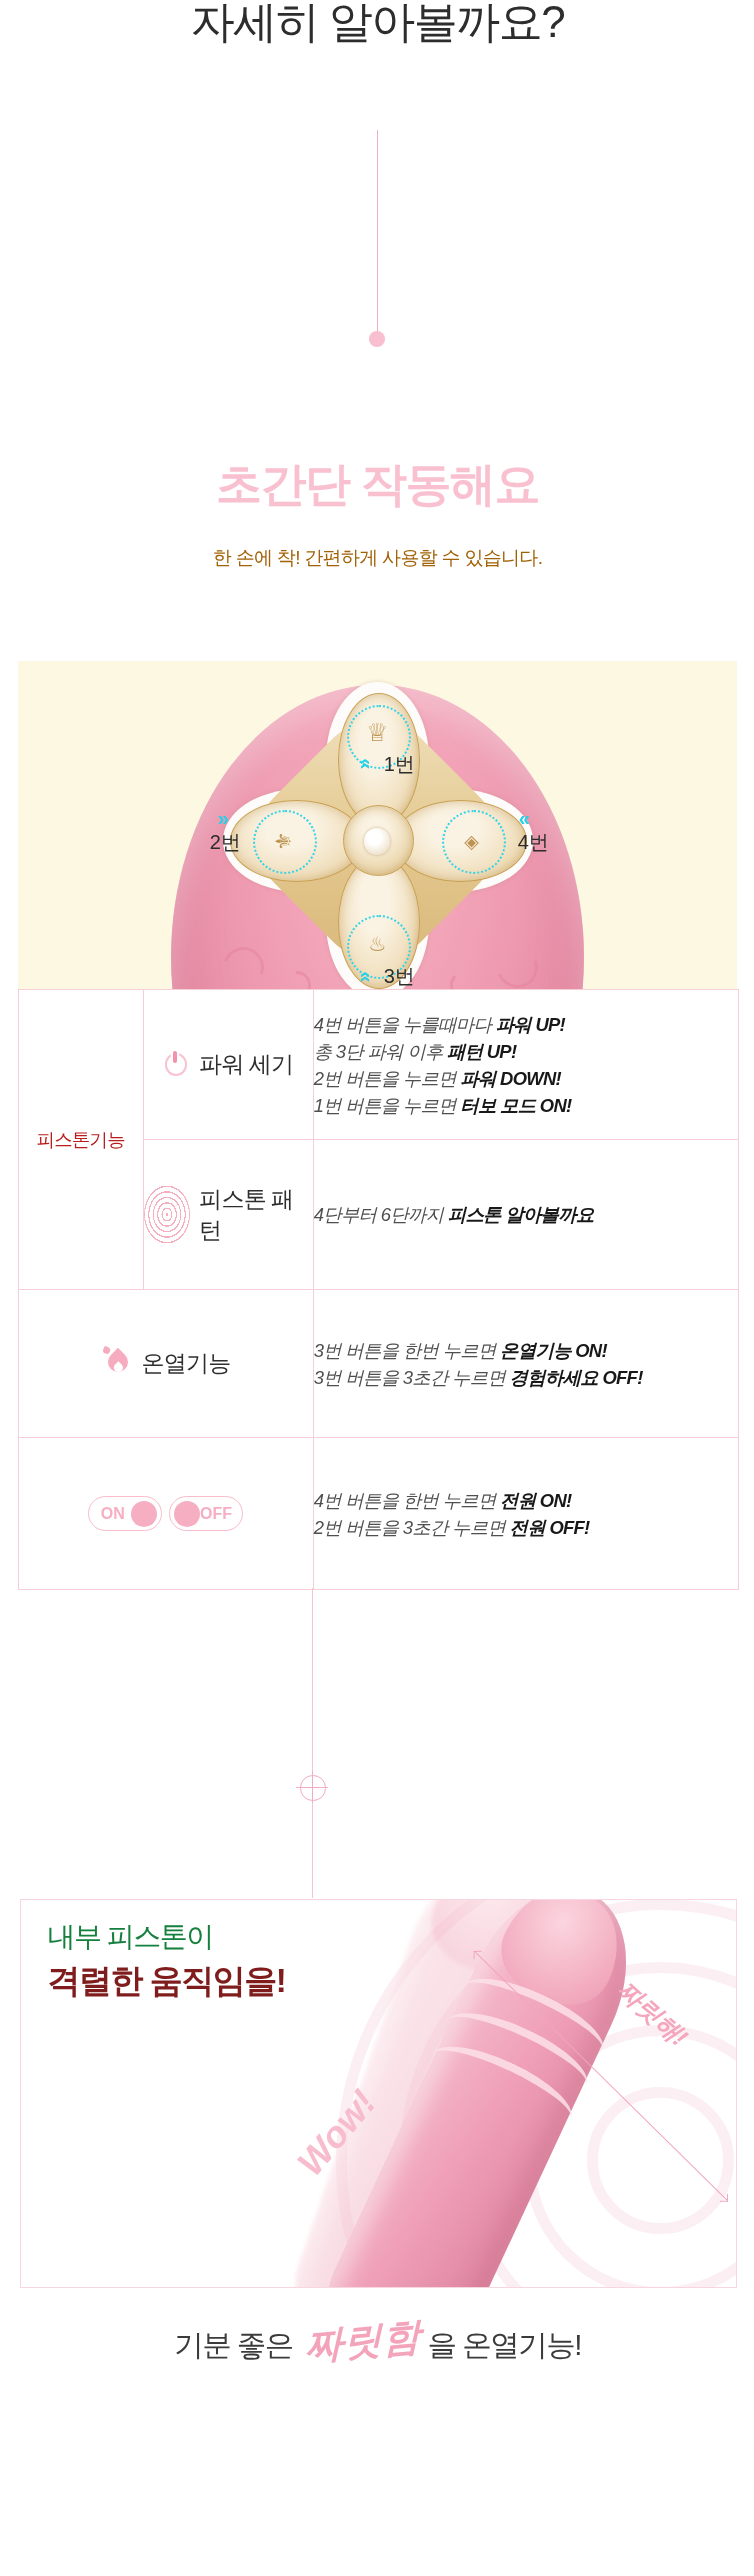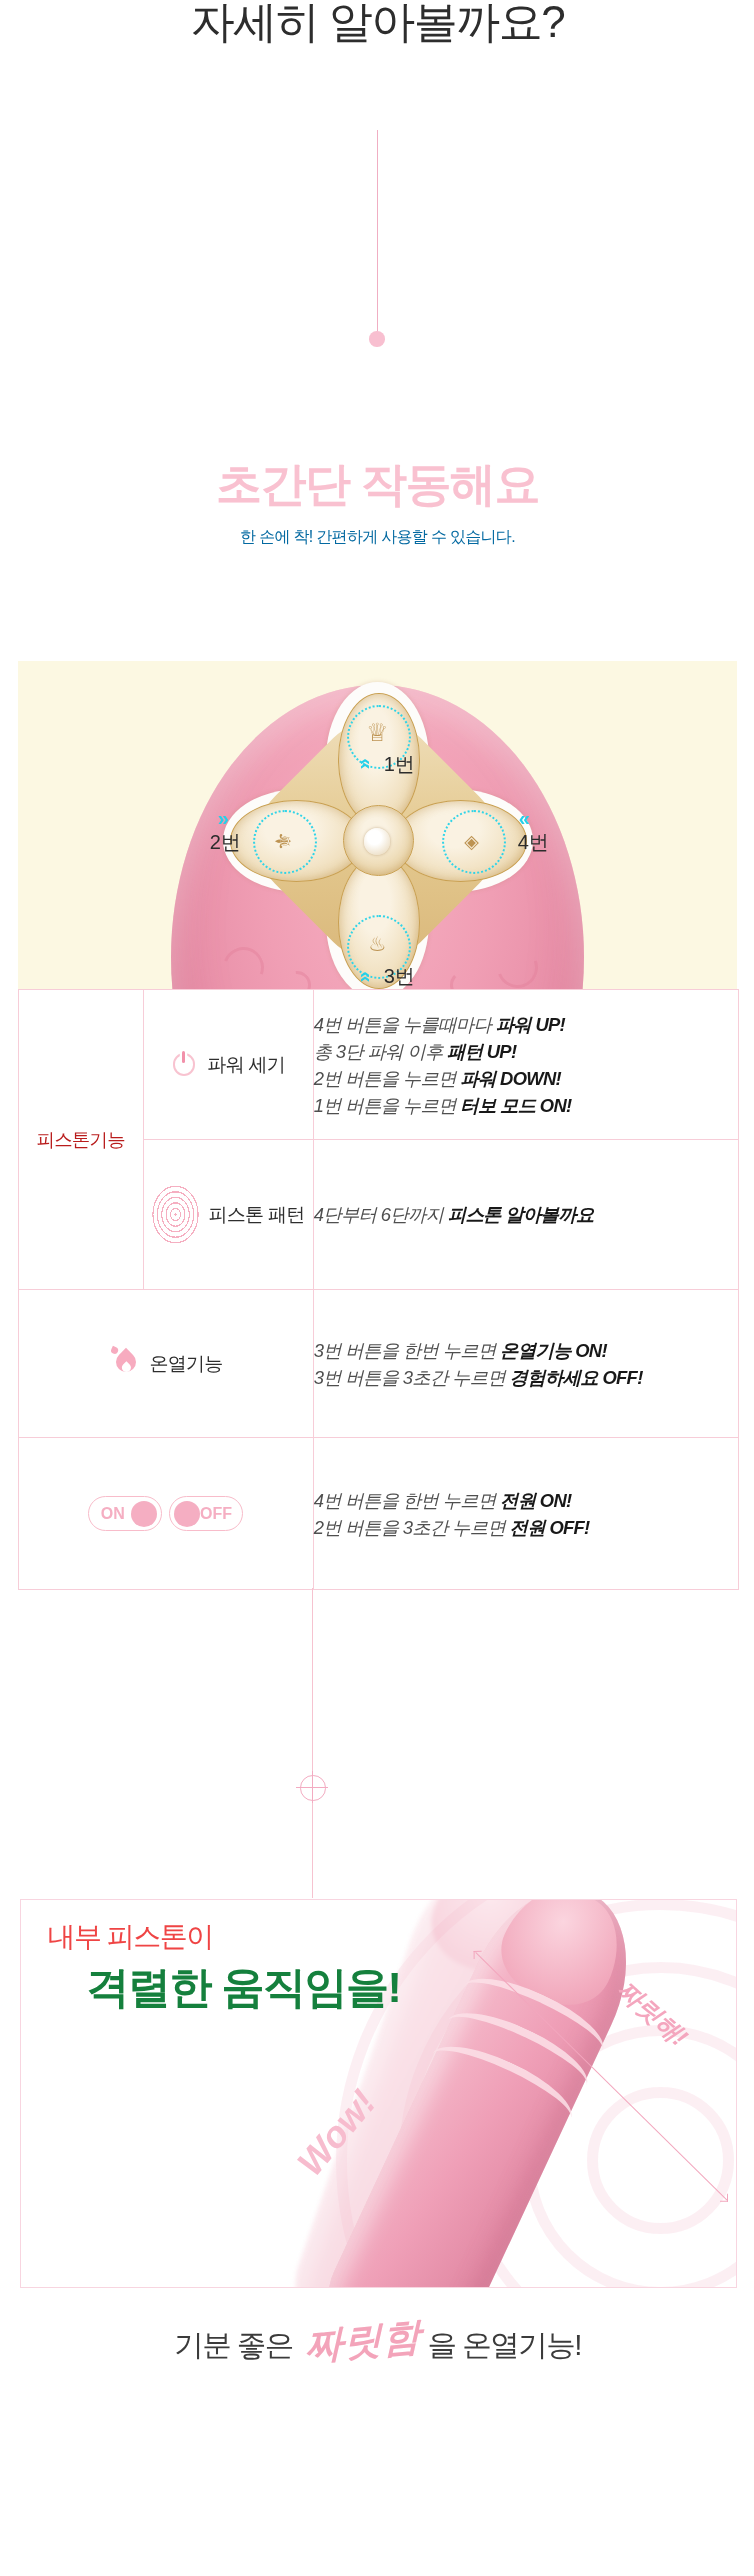--- a/index.html
+++ b/index.html
@@ -9,21 +9,21 @@
   .ctr{left:0;width:755px;text-align:center;}
 
   
   .main-title{top:-7.4px;font-size:44px;font-weight:500;color:#2d2d2d;letter-spacing:-1.5px;}
   .scroll-label{top:77px;font-size:16px;font-weight:400;color:#f4b4c6;letter-spacing:2.9px;}
   .scroll-line{left:377px;top:130px;width:0.7px;height:202px;background:#f0aec3;}
   .scroll-dot{left:369px;top:331px;width:15.5px;height:15.5px;border-radius:50%;background:#f8bfd0;}
 
   
   .howto-title{top:454px;font-size:46px;font-weight:700;color:#f9c1d0;letter-spacing:-1.5px;}
-  .howto-subtitle{top:527px;font-size:16px;font-weight:400;color:#0369a1;letter-spacing:-0.7px;}
+  .howto-subtitle{top:545px;font-size:19px;font-weight:400;color:#a16207;letter-spacing:-0.7px;}
 
   
   .device-section{left:17.7px;top:661px;width:719px;height:328px;background:#fcf8e2;overflow:hidden;}
   .device-body{position:absolute;left:153px;top:24px;width:413px;height:545px;border-radius:50%;
     background:radial-gradient(ellipse at 50% 30%, #f6b0c2 0%, #f09eb4 40%, #e78da6 72%, #dd7e98 100%);
     box-shadow:inset 0 18.4px 33px rgba(255,255,255,.35), inset 0 -29.5px 52px rgba(190,80,110,.28);}
   .curl{position:absolute;border:3.7px solid rgba(228,130,156,.5);border-radius:50%;
     border-bottom-color:transparent;border-left-color:transparent;}
   .pad-white{position:absolute;background:#fdfcfa;box-shadow:0 0 4.4px rgba(180,120,90,.25);}
   .pad-gold-base{position:absolute;left:256px;top:76px;width:206px;height:206px;transform:rotate(45deg);
@@ -40,21 +40,21 @@
   .pad-gem{position:absolute;left:346px;top:167px;width:26.5px;height:26.5px;border-radius:50%;
     background:radial-gradient(circle at 40% 35%, #ffffff 30%, #efe3cd 75%, #d9c39c 100%);box-shadow:0 0 2.9px rgba(150,110,60,.5);}
   .btn-label{position:absolute;font-size:20px;font-weight:500;color:#2c2c2c;}
   .chev{position:absolute;font-size:20px;font-weight:700;color:#25d0e9;letter-spacing:-2.2px;line-height:1;}
   .chev.up{transform:rotate(-90deg);}
 
   
   .feature-table{position:absolute;left:17.7px;top:989px;border-collapse:collapse;table-layout:fixed;width:719px;}
   .feature-table td{border:0.7px solid #f7cdd8;padding:0;vertical-align:middle;background:#fff;}
   .cell-flex{display:flex;align-items:center;justify-content:center;gap:9.6px;}
-  .cell-label{font-size:19px;font-weight:500;color:#2e2e2e;letter-spacing:-0.7px;}
+  .cell-label{font-size:23px;font-weight:500;color:#2e2e2e;letter-spacing:-0.7px;font-family:Liberation Serif, serif;}
   .group-label{font-size:18.4px;font-weight:500;color:#b91c1c;text-align:center;letter-spacing:-0.7px;}
   .desc{padding-left:33px;font-style:italic;}
   .desc .line{font-size:18.4px;color:#4f4f4f;line-height:27px;letter-spacing:-0.7px;}
   .desc .line b{color:#181818;font-weight:700;}
 
   .power-icon{position:relative;width:26.5px;height:26.5px;}
   .power-icon .ring{position:absolute;left:1.5px;top:2.2px;width:18.4px;height:18.4px;border:2.9px solid #f291aa;border-radius:50%;}
   .power-icon .bar{position:absolute;left:10.3px;top:0;width:3.7px;height:11.8px;background:#f291aa;border-radius:2.2px;box-shadow:0 0 0 2.2px #fff;}
   .ripple-icon{width:47px;height:59px;border-radius:50%;
     background:repeating-radial-gradient(ellipse 23.6px 29.5px at center, #f5afc1 0 1.1px, transparent 1.1px 4.4px);}
@@ -88,22 +88,22 @@
     box-shadow:inset -13.3px 0 22px rgba(180,80,110,.25), inset 10.3px 7.4px 22px rgba(255,255,255,.5);}
   .product .head{position:absolute;left:11.8px;top:4.4px;right:20.6px;height:111px;
     background:radial-gradient(ellipse at 42% 30%, #fbd5df 0%, #f2abbe 70%, #eb9cb2 100%);
     border-radius:59px 59px 50% 50% / 81px 81px 45% 45%;}
   .product .rib{position:absolute;left:-2.9px;right:-2.9px;border-radius:50%;border-top:8px solid rgba(252,224,232,.85);height:43px;}
   .product.ghost{left:404px;top:-41px;transform:rotate(19deg);opacity:.5;filter:blur(2.2px);}
   .product.ghost .body{background:linear-gradient(100deg,#f9d2dc,#f3b5c6 60%,#eca4b8);}
   .measure-arrow{position:absolute;left:455px;top:52px;width:353px;height:0;border-top:1.5px solid #f2a6bd;transform:rotate(44.6deg);transform-origin:0 0;}
   .measure-arrow:before{content:"";position:absolute;left:-0.7px;top:-4.4px;width:7.4px;height:7.4px;border-left:1.5px solid #f2a6bd;border-bottom:1.5px solid #f2a6bd;transform:rotate(45deg);}
   .measure-arrow:after{content:"";position:absolute;right:-0.7px;top:-4.4px;width:7.4px;height:7.4px;border-right:1.5px solid #f2a6bd;border-top:1.5px solid #f2a6bd;transform:rotate(45deg);}
-  .demo-caption1{position:absolute;left:26.5px;top:17.7px;font-size:28px;font-weight:400;color:#ef4444;letter-spacing:-1.5px;}
-  .demo-caption2{position:absolute;left:26.5px;top:59px;font-size:43px;font-weight:700;color:#15803d;letter-spacing:-1.5px;margin-left:39px;}
+  .demo-caption1{position:absolute;left:26.5px;top:17.7px;font-size:28px;font-weight:400;color:#15803d;letter-spacing:-1.5px;}
+  .demo-caption2{position:absolute;left:26.5px;top:59px;font-size:33px;font-weight:700;color:#7f1d1d;letter-spacing:-1.5px;}
   .sticker{position:absolute;font-style:italic;font-weight:700;white-space:nowrap;}
   .sticker-jjarit{left:590px;top:97px;transform:rotate(42deg);font-size:25px;color:#f4a6be;}
   .sticker-wow{left:267px;top:212px;transform:rotate(-50deg);font-size:37px;color:#f7bcce;}
 
   
   .footer-caption{top:2320px;left:0;width:755px;display:flex;justify-content:center;align-items:center;}
   .footer-caption .plain{font-size:29.5px;font-weight:400;color:#3b3b3b;letter-spacing:-1.5px;white-space:pre;}
   .footer-caption .hl{font-size:38px;font-weight:700;font-style:italic;color:#f3a4ba;letter-spacing:0.7px;
     transform:rotate(-5deg) skewX(-4deg);position:relative;top:-3.7px;margin:0 5.9px;white-space:nowrap;}
 </style>

